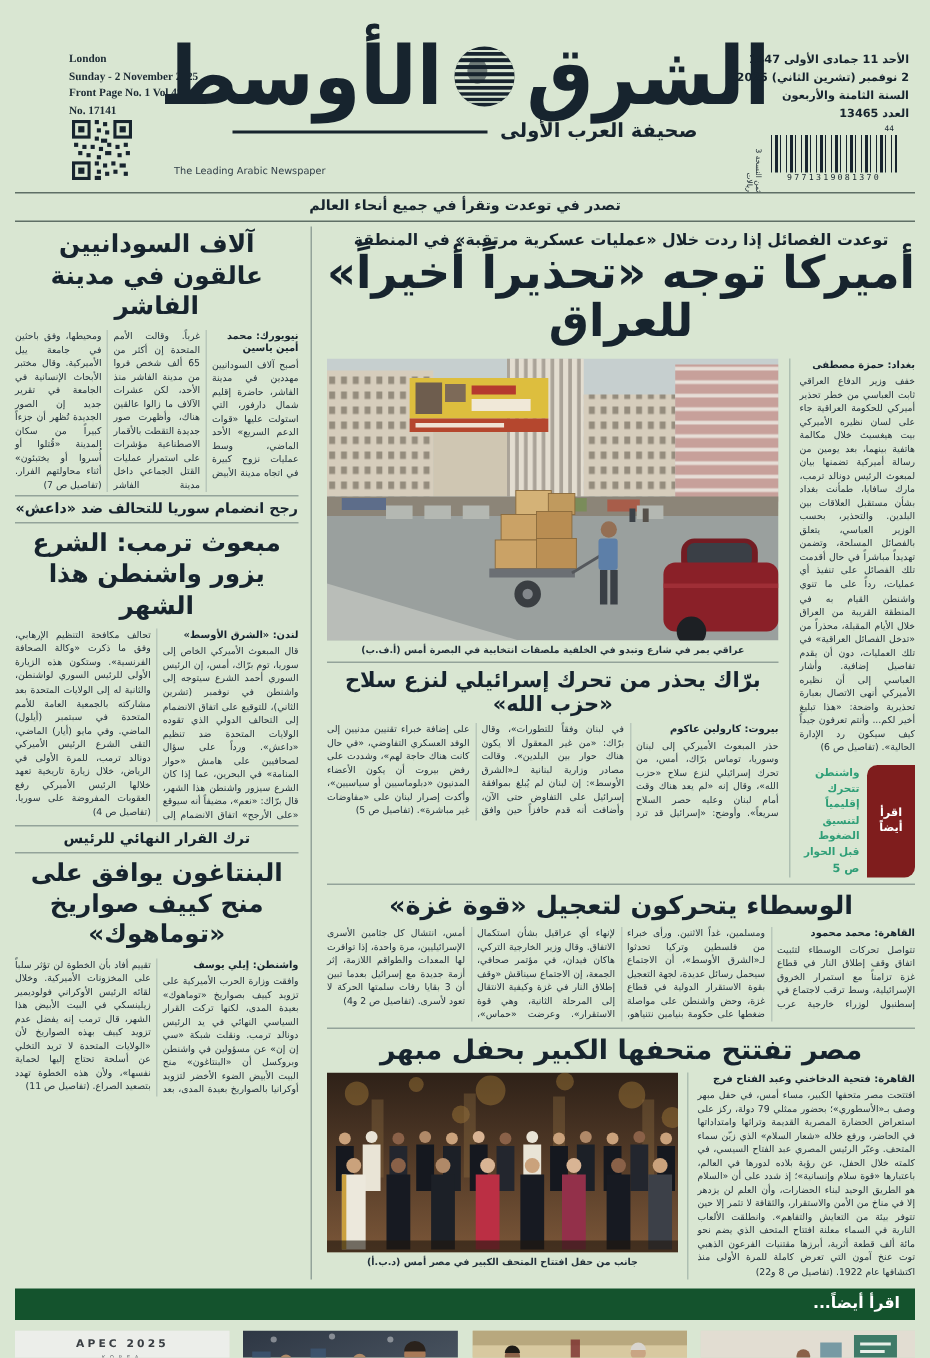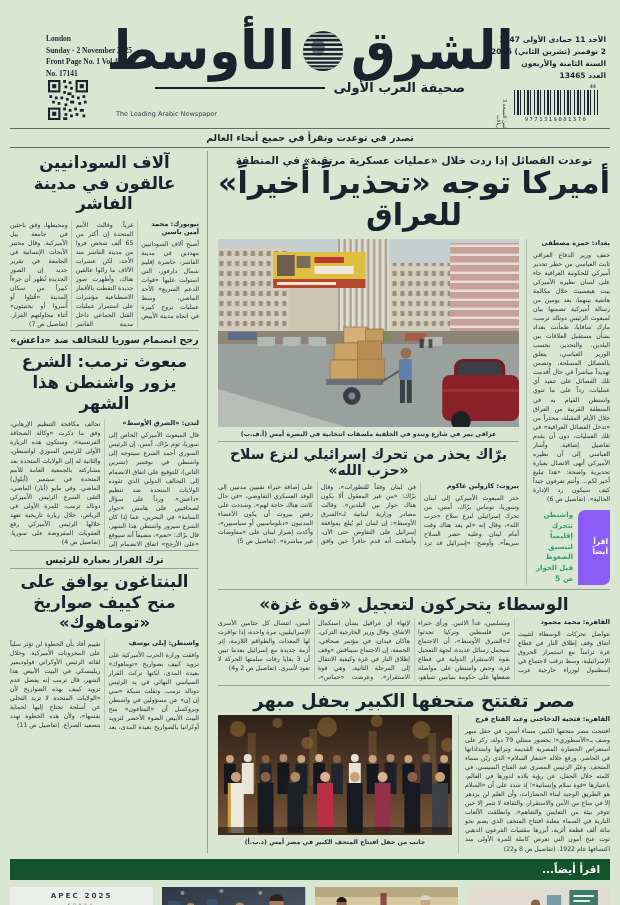--- a/index.html
+++ b/index.html
@@ -44,23 +44,23 @@
   .lead-mid{display:grid;grid-template-columns:84px 1fr;}
   .lead-side{border-left:1px solid #aebfb2;padding-left:6px;}
   .photo-col{padding-right:7px;}
   .byline{font-size:6.6px;font-weight:bold;margin-bottom:3px;}
   .body-text{font-size:6.2px;line-height:1.46;text-align:justify;color:#22303a;}
   .photo-caption{text-align:center;font-size:6.3px;font-weight:bold;margin:3px 4px 4px;color:#22303a;}
   .sect-rule{border-top:1px solid #93a39a;margin:4px 0;}
   .photo-frame{display:block;width:100%;}
 
   .read-also{margin-top:7px;display:flex;gap:5px;align-items:stretch;direction:rtl;}
-  .ra-box{background:#8b5cf6;color:#fff;font-weight:bold;font-size:7.5px;min-width:28px;
+  .ra-box{background:#7f1d1d;color:#fff;font-weight:bold;font-size:7.5px;min-width:28px;
     border-radius:7px 0 7px 0;display:flex;align-items:center;justify-content:center;
-    text-align:right;line-height:1.35;padding:3px 2px;}
+    text-align:center;line-height:1.35;padding:3px 2px;}
   .ra-text{color:#2f9e77;font-weight:bold;font-size:7px;line-height:1.5;align-self:center;}
   .ra-page{color:#2f9e77;font-weight:bold;font-size:7.5px;}
 
   .sub-headline{text-align:center;font-weight:bold;margin:3px 0 4px;}
   .barrack-headline{font-size:14px;}
   .gaza-headline{font-size:17px;}
   .museum-headline{font-size:18px;}
 
   .mc{direction:rtl;}
   .mc3{columns:3;column-gap:8px;column-rule:1px solid #b9c8bb;}
@@ -395,21 +395,21 @@
         <div class="body-text">أصبح آلاف السودانيين مهددين في مدينة الفاشر، حاضرة إقليم شمال دارفور، التي استولت عليها «قوات الدعم السريع» الأحد الماضي، وسط عمليات نزوح كبيرة في اتجاه مدينة الأبيض غرباً. وقالت الأمم المتحدة إن أكثر من 65 ألف شخص فروا من مدينة الفاشر منذ الأحد، لكن عشرات الآلاف ما زالوا عالقين هناك، وأظهرت صور جديدة التقطت بالأقمار الاصطناعية مؤشرات على استمرار عمليات القتل الجماعي داخل مدينة الفاشر ومحيطها، وفق باحثين في جامعة ييل الأميركية. وقال مختبر الأبحاث الإنسانية في الجامعة في تقرير جديد إن الصور الجديدة تُظهر أن جزءاً كبيراً من سكان المدينة «قُتلوا أو أُسروا أو يختبئون» أثناء محاولتهم الفرار. (تفاصيل ص 7)</div>
       </div>
 
       <div class="kicker">رجح انضمام سوريا للتحالف ضد «داعش»</div>
       <div class="rail-headline">مبعوث ترمب: الشرع يزور واشنطن هذا الشهر</div>
       <div class="mc mc2">
         <div class="byline">لندن: «الشرق الأوسط»</div>
         <div class="body-text">قال المبعوث الأميركي الخاص إلى سوريا، توم برّاك، أمس، إن الرئيس السوري أحمد الشرع سيتوجه إلى واشنطن في نوفمبر (تشرين الثاني)، للتوقيع على اتفاق الانضمام إلى التحالف الدولي الذي تقوده الولايات المتحدة ضد تنظيم «داعش». ورداً على سؤال لصحافيين على هامش «حوار المنامة» في البحرين، عما إذا كان الشرع سيزور واشنطن هذا الشهر، قال برّاك: «نعم»، مضيفاً أنه سيوقع «على الأرجح» اتفاق الانضمام إلى تحالف مكافحة التنظيم الإرهابي، وفق ما ذكرت «وكالة الصحافة الفرنسية». وستكون هذه الزيارة الأولى للرئيس السوري لواشنطن، والثانية له إلى الولايات المتحدة بعد مشاركته بالجمعية العامة للأمم المتحدة في سبتمبر (أيلول) الماضي. وفي مايو (أيار) الماضي، التقى الشرع الرئيس الأميركي دونالد ترمب، للمرة الأولى في الرياض، خلال زيارة تاريخية تعهد خلالها الرئيس الأميركي رفع العقوبات المفروضة على سوريا. (تفاصيل ص 4)</div>
       </div>
 
-      <div class="kicker">ترك القرار بعبارة للرئيس</div>
+      <div class="kicker">ترك القرار النهائي للرئيس</div>
       <div class="rail-headline">البنتاغون يوافق على منح كييف صواريخ «توماهوك»</div>
       <div class="mc mc2">
         <div class="byline">واشنطن: إيلي يوسف</div>
         <div class="body-text">وافقت وزارة الحرب الأميركية على تزويد كييف بصواريخ «توماهوك» بعيدة المدى، لكنها تركت القرار السياسي النهائي في يد الرئيس دونالد ترمب. ونقلت شبكة «سي إن إن» عن مسؤولين في واشنطن وبروكسل أن «البنتاغون» منح البيت الأبيض الضوء الأخضر لتزويد أوكرانيا بالصواريخ بعيدة المدى، بعد تقييم أفاد بأن الخطوة لن تؤثر سلباً على المخزونات الأميركية. وخلال لقائه الرئيس الأوكراني فولوديمير زيلينسكي في البيت الأبيض هذا الشهر، قال ترمب إنه يفضل عدم تزويد كييف بهذه الصواريخ لأن «الولايات المتحدة لا تريد التخلي عن أسلحة تحتاج إليها لحماية نفسها»، ولأن هذه الخطوة تهدد بتصعيد الصراع. (تفاصيل ص 11)</div>
       </div>
     </div>
   </div>
 
   <div class="read-bar">اقرأ أيضاً...</div>
 

